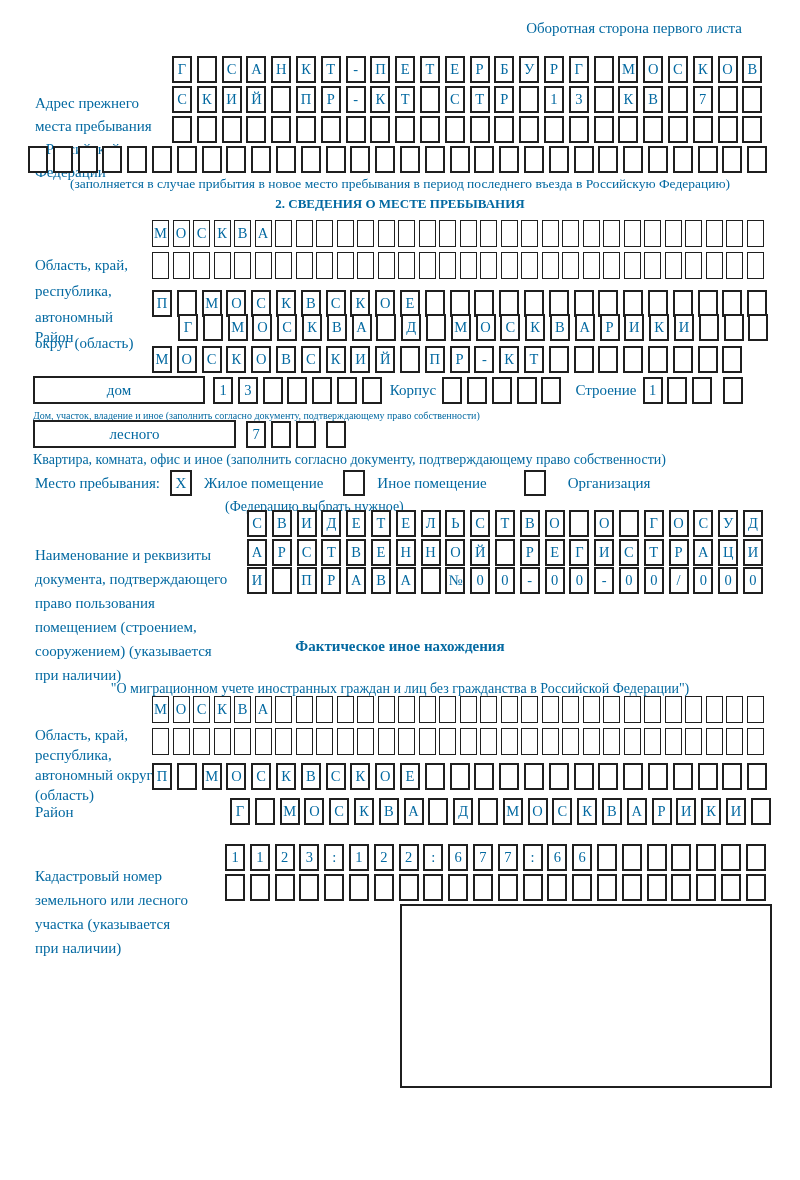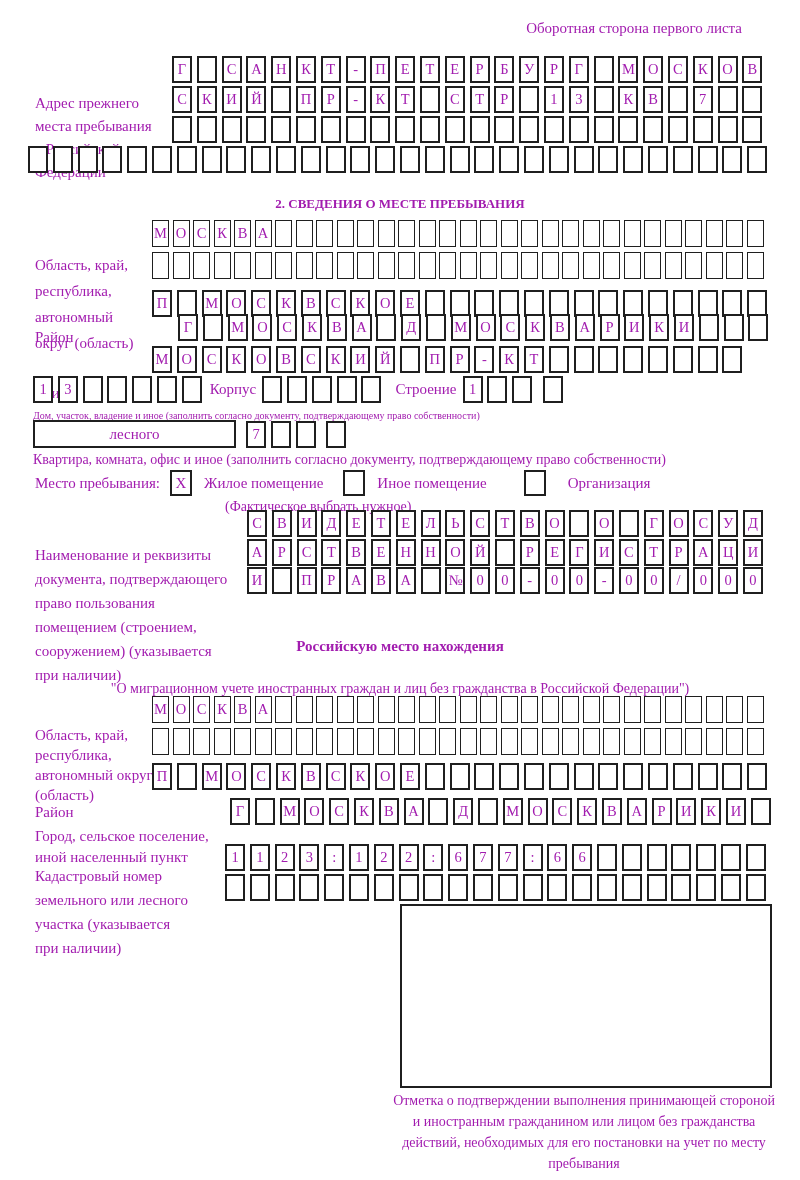--- a/index.html
+++ b/index.html
@@ -1,20 +1,20 @@
 <!DOCTYPE html>
 <html><head>
 <meta charset="utf-8">
 <style>
   html,body { margin:0; padding:0; background:#fff; }
   .page {
     position: relative;
     width: 800px; height: 1180px;
     background: #ffffff;
-    color: #a21caf;
+    color: #0369a1;
     font-family: "Liberation Serif", "DejaVu Serif", serif;
     overflow: hidden;
   }
   .abs { position: absolute; }
   .label { font-size: 15px; white-space: pre-line; line-height: 23px; margin-top: 32px; }
   .caption { font-size: 13.5px; }
   .center { text-align: center; }
   .bold { font-weight: bold; }
 
   .cellrow { display: flex; }
@@ -206,20 +206,21 @@
       <span class="cell"></span>
       <span class="cell"></span>
       <span class="cell"></span>
       <span class="cell"></span>
       <span class="cell"></span>
       <span class="cell"></span>
       <span class="cell"></span>
       <span class="cell"></span>
       <span class="cell"></span>
     </div>
+  <div class="abs caption center" id="prev-caption">(заполняется в случае прибытия в новое место пребывания в период последнего въезда в Российскую Федерацию)</div>
 
   <div class="abs center bold" id="s2-title">2. СВЕДЕНИЯ О МЕСТЕ ПРЕБЫВАНИЯ</div>
 
   <div class="abs label" id="s2-region-label">Область, край,
 республика,
 автономный
 округ (область)</div>
   <div class="abs narrow" id="s2-region-rows">
     <div class="cellrow g35 mb5">
         <span class="cell">М</span>
@@ -365,20 +366,21 @@
       <span class="cell"></span>
       <span class="cell"></span>
       <span class="cell"></span>
       <span class="cell"></span>
       <span class="cell"></span>
       <span class="cell"></span>
       <span class="cell"></span>
     </div>
 
   <div class="abs" id="house-row">
+    <div class="widebox mr8" style="width:172px">дом</div>
     <div class="cellrow g48 mr8">
         <span class="cell">1</span>
         <span class="cell">3</span>
         <span class="cell"></span>
         <span class="cell"></span>
         <span class="cell"></span>
         <span class="cell"></span>
         <span class="cell"></span>
       </div>
     <span class="inline-label mr6">Корпус</span>
@@ -412,21 +414,21 @@
 
   <div class="abs" id="stay-row">
     <span class="inline-label mr10">Место пребывания:</span>
     <span class="checkbox mr12">X</span>
     <span class="inline-label mr20">Жилое помещение</span>
     <span class="checkbox mr12"></span>
     <span class="inline-label mr37">Иное помещение</span>
     <span class="checkbox mr22"></span>
     <span class="inline-label">Организация</span>
   </div>
-  <div class="abs" id="stay-hint">(Фактическое выбрать нужное)</div>
+  <div class="abs" id="stay-hint">(Федерацию выбрать нужное)</div>
 
   <div class="abs label" id="doc-label">Наименование и реквизиты
 документа, подтверждающего
 право пользования
 помещением (строением,
 сооружением) (указывается
 при наличии)</div>
   <div class="abs" id="doc-rows">
     <div class="cellrow g48 mb1">
         <span class="cell">С</span>
@@ -492,21 +494,21 @@
         <span class="cell">-</span>
         <span class="cell">0</span>
         <span class="cell">0</span>
         <span class="cell">/</span>
         <span class="cell">0</span>
         <span class="cell">0</span>
         <span class="cell">0</span>
       </div>
   </div>
 
-  <div class="abs center bold" id="fact-title">Российскую место нахождения</div>
+  <div class="abs center bold" id="fact-title">Фактическое иное нахождения</div>
   <div class="abs center" id="fact-cap2">"О миграционном учете иностранных граждан и лиц без гражданства в Российской Федерации")</div>
 
   <div class="abs label" id="factregion-label">Область, край,
 республика,
 автономный округ
 (область)</div>
   <div class="abs narrow" id="factregion-rows">
     <div class="cellrow g35 mb5">
         <span class="cell">М</span>
         <span class="cell">О</span>
@@ -595,22 +597,20 @@
       <span class="cell"></span>
       <span class="cell"></span>
       <span class="cell"></span>
       <span class="cell"></span>
       <span class="cell"></span>
       <span class="cell"></span>
       <span class="cell"></span>
       <span class="cell"></span>
     </div>
 
-  <div class="abs label" id="factcity-label">Город, сельское поселение,
-иной населенный пункт</div>
   <div class="abs cellrow g48" id="factcity-row">
       <span class="cell">Г</span>
       <span class="cell"></span>
       <span class="cell">М</span>
       <span class="cell">О</span>
       <span class="cell">С</span>
       <span class="cell">К</span>
       <span class="cell">В</span>
       <span class="cell">А</span>
       <span class="cell"></span>
@@ -678,15 +678,14 @@
         <span class="cell"></span>
         <span class="cell"></span>
         <span class="cell"></span>
         <span class="cell"></span>
         <span class="cell"></span>
         <span class="cell"></span>
       </div>
   </div>
 
   <div class="abs" id="stamp-box"></div>
-  <div class="abs center" id="stamp-caption">Отметка о подтверждении выполнения принимающей стороной и иностранным гражданином или лицом без гражданства действий, необходимых для его постановки на учет по месту пребывания</div>
 
 </div>
 
 </body></html>

